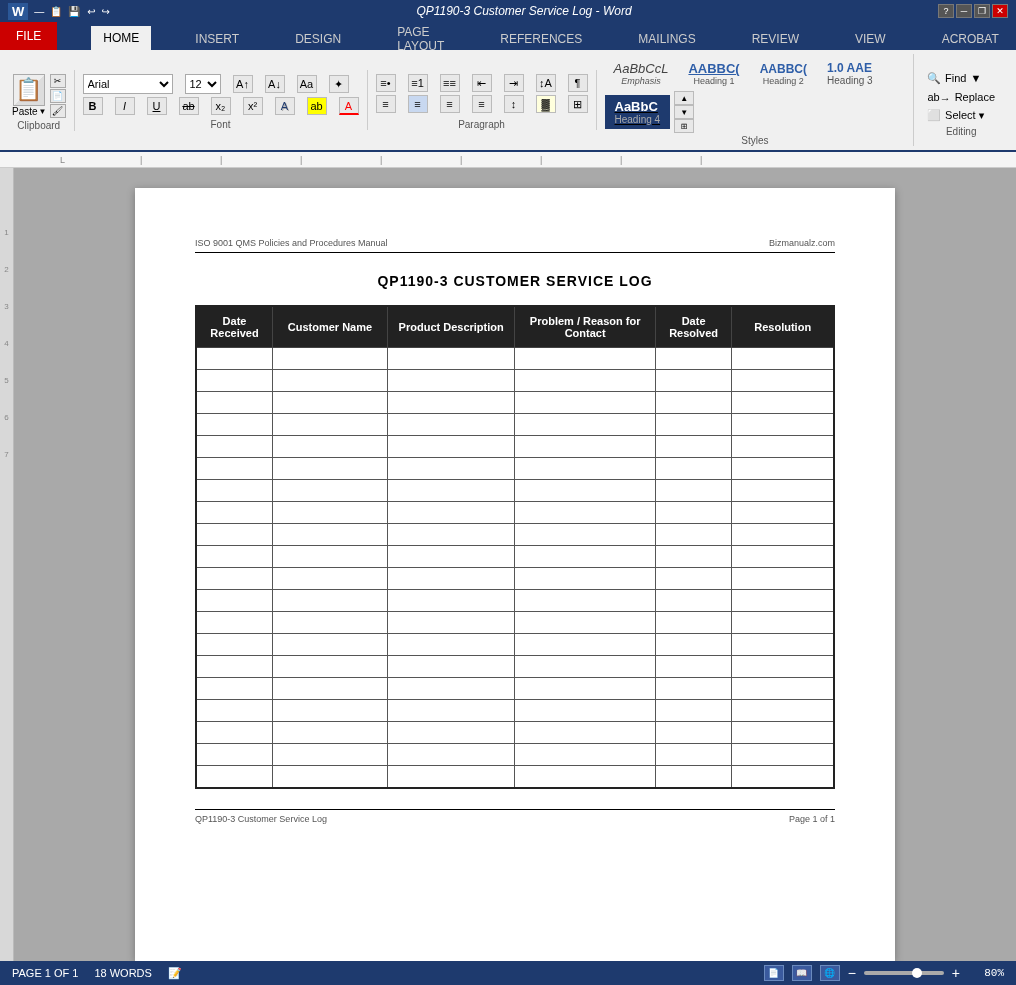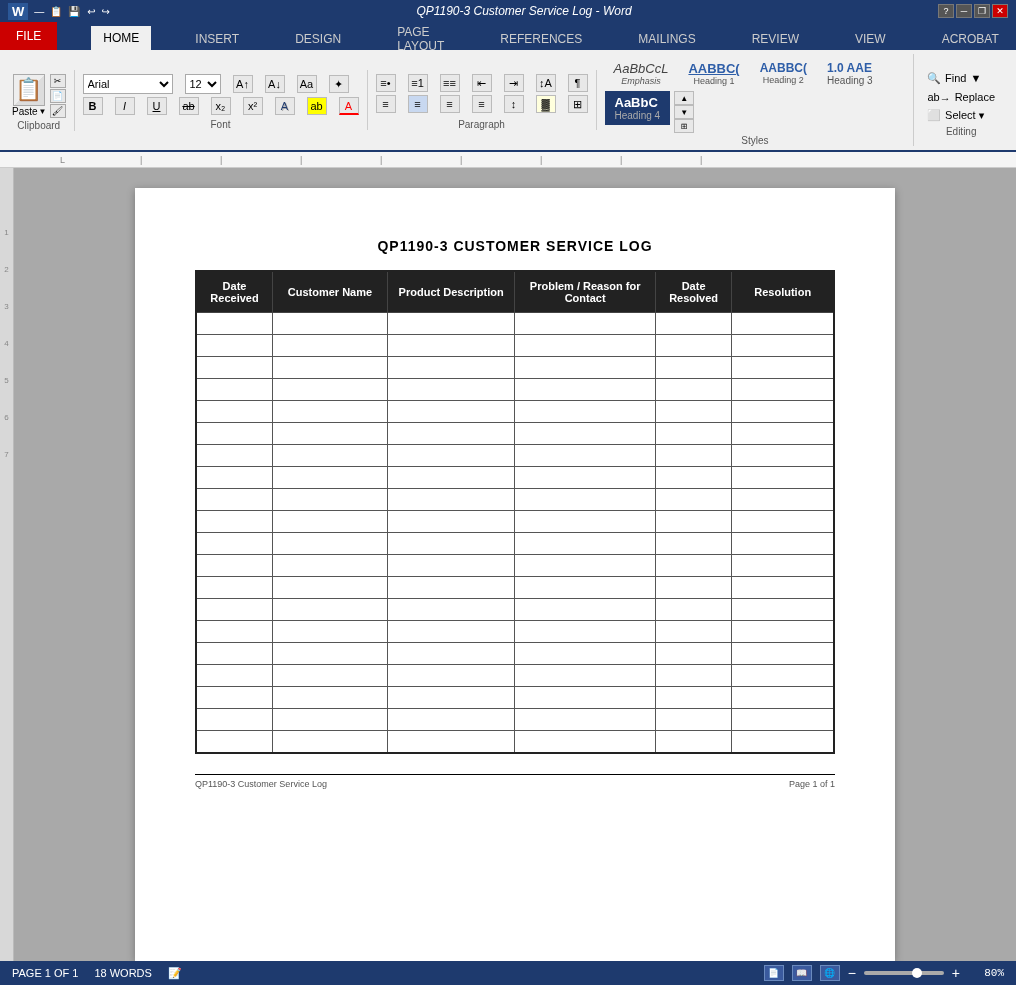--- a/index.html
+++ b/index.html
@@ -38,21 +38,21 @@
     .paste-sub-btn { width: 16px; height: 14px; background: #e8e8e8; border: 1px solid #aaa; font-size: 8px; display: flex; align-items: center; justify-content: center; cursor: pointer; }
 
     
     .font-row { display: flex; gap: 12px; align-items: center; }
     .font-select { height: 20px; font-size: 11px; width: 90px; border: 1px solid #aaa; background: white; }
     .font-size-select { height: 20px; font-size: 11px; width: 36px; border: 1px solid #aaa; background: white; }
     .font-btn { width: 20px; height: 18px; background: #e8e8e8; border: 1px solid #bbb; font-size: 11px; display: flex; align-items: center; justify-content: center; cursor: pointer; }
     .font-btn.bold { font-weight: bold; }
     .font-btn.italic { font-style: italic; }
     .style-item { padding: 2px 8px; border: 1px solid transparent; font-size: 11px; cursor: pointer; white-space: nowrap; }
-    .style-item.active { border: 2px solid #1e3a6e; }
+    .style-item.active { border: 2px solid #1e3a6e; text-decoration: underline; }
     .style-emphasis { font-style: italic; color: #444; }
     .editing-btn { display: flex; align-items: center; gap: 4px; padding: 1px 4px; cursor: pointer; font-size: 11px; border: 1px solid transparent; }
 
     
     #ruler { height: 16px; background: #f5f5f5; border-bottom: 1px solid #ccc; display: flex; align-items: center; padding: 0 60px; font-size: 9px; color: #888; position: relative; overflow: hidden; }
     .ruler-content { display: flex; align-items: center; width: 100%; position: relative; }
 
     
     #main-area { display: flex; background: #a9a9a9; height: calc(985px - 22px - 28px - 82px - 16px - 24px); }
     #left-ruler { width: 14px; background: #d8d8d8; border-right: 1px solid #bbb; display: flex; flex-direction: column; font-size: 8px; color: #888; padding-top: 60px; gap: 28px; align-items: center; }
@@ -180,21 +180,21 @@
         <div class="font-btn">≡</div>
         <div class="font-btn">↕</div>
         <div class="font-btn" style="background:#ffd;">▓</div>
         <div class="font-btn">⊞</div>
       </div>
     </div>
     <div class="ribbon-group-label">Paragraph</div>
   </div>
 
   <div class="ribbon-group" style="flex: 1;">
-    <div class="ribbon-group-content" style="align-items:flex-start; flex-wrap:wrap; gap:2px;">
+    <div class="ribbon-group-content" style="align-items:center; flex-wrap:wrap; gap:2px;">
       <div class="style-item style-emphasis">
         <div style="font-style:italic; font-size:13px;">AaBbCcL</div>
         <div style="font-size:9px; text-align:center; color:#555;">Emphasis</div>
       </div>
       <div class="style-item">
         <div style="color:#2e5ea8; font-size:13px; font-weight:bold; text-decoration:underline;">AABBC(</div>
         <div style="font-size:9px; text-align:center; color:#555;">Heading 1</div>
       </div>
       <div class="style-item">
         <div style="color:#2e5ea8; font-size:12px; font-weight:bold;">AABBC(</div>
@@ -267,20 +267,24 @@
       <span>3</span>
       <span>4</span>
       <span>5</span>
       <span>6</span>
       <span>7</span>
   </div>
 
   <div id="doc-area">
     <div id="document">
 
+      <div id="doc-header">
+        <span>ISO 9001 QMS Policies and Procedures Manual</span>
+        <span>Bizmanualz.com</span>
+      </div>
 
       <div id="doc-title">QP1190-3 CUSTOMER SERVICE LOG</div>
 
       <table id="service-table">
         <thead>
           <tr>
             <th style="width:12%;">Date Received</th>
             <th style="width:18%;">Customer Name</th>
             <th style="width:20%;">Product Description</th>
             <th style="width:22%;">Problem / Reason for Contact</th>

